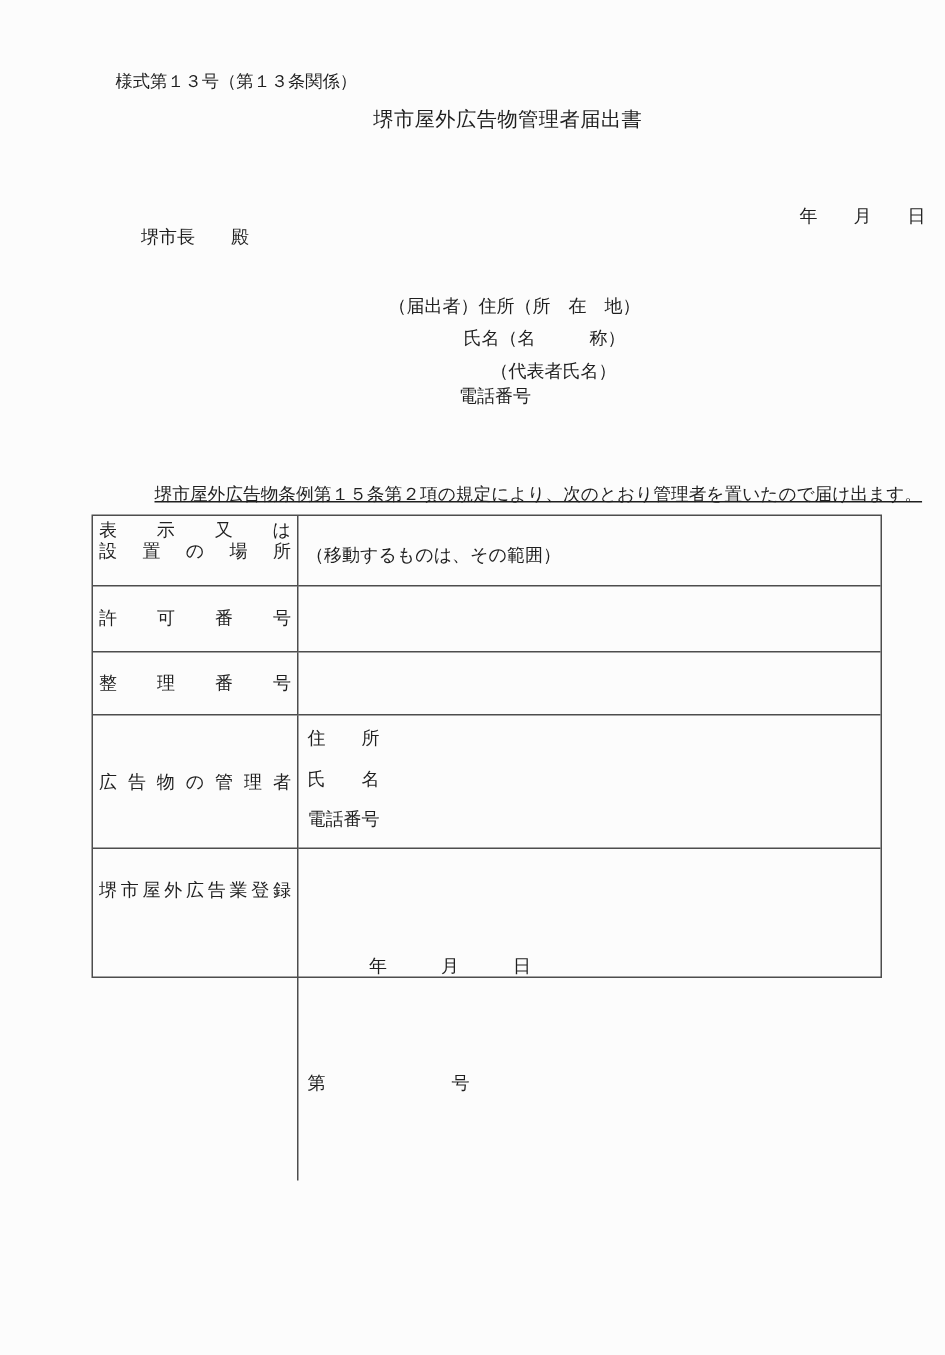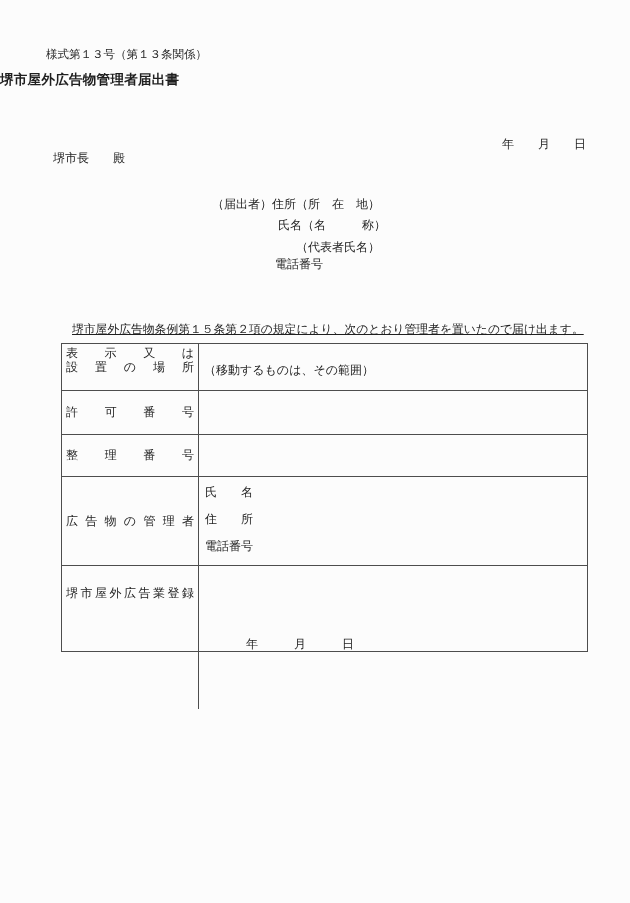--- a/index.html
+++ b/index.html
@@ -10,26 +10,26 @@
   *{margin:0;padding:0;box-sizing:border-box;}
   html,body{width:630px;height:903px;}
   body{
     position:relative;
     background:var(--paper);
     color:var(--ink);
     font-family:"Liberation Serif","DejaVu Serif",serif;
     font-size:12px;
     overflow:hidden;
   }
-  .abs{position:absolute;white-space:pre;}
+  .abs{position:absolute;white-space:pre;margin-left:31px;}
   .form-number{left:46px;top:47px;font-size:11.5px;}
-  .doc-title{left:0;right:0;top:71px;font-size:13.5px;letter-spacing:.3px;font-weight:bold;}
+  .doc-title{left:16px;right:0;top:71px;text-align:center;font-size:13.5px;letter-spacing:.3px;}
   .date-line{left:502px;top:136px;}
-  .addressee{left:53px;top:150px;font-family:Liberation Mono, monospace;}
-  .decl-1{left:212px;top:196px;}
+  .addressee{left:63px;top:150px;font-family:Liberation Mono, monospace;}
+  .decl-1{left:228px;top:196px;}
   .decl-2{left:278px;top:217px;}
   .decl-3{left:296px;top:239px;}
   .decl-4{left:275px;top:256px;}
   .intro{left:72px;top:322px;font-size:11.8px;white-space:pre;text-decoration:underline;}
 
   .form-table{
     position:absolute;
     left:61px;top:343px;
     width:527px;height:309px;
     border:1px solid var(--border);
@@ -114,35 +114,36 @@
         <span>広</span>
         <span>告</span>
         <span>物</span>
         <span>の</span>
         <span>管</span>
         <span>理</span>
         <span>者</span>
       </div>
   </div>
   <div class="cell rb manager-fields">
+    <div>住　　所</div>
     <div>氏　　名</div>
-    <div>住　　所</div>
     <div>電話番号</div>
   </div>
 
   <div class="cell c1 reg-label">
     <div class="l1" data-justify="">
         <span>堺</span>
         <span>市</span>
         <span>屋</span>
         <span>外</span>
         <span>広</span>
         <span>告</span>
         <span>業</span>
         <span>登</span>
         <span>録</span>
       </div>
   </div>
   <div class="cell reg-value">
     <div class="date-row">年　　　月　　　日</div>
+    <div class="num-row">第　　　　　　　号</div>
   </div>
 
 </div>
 
 </body></html>

